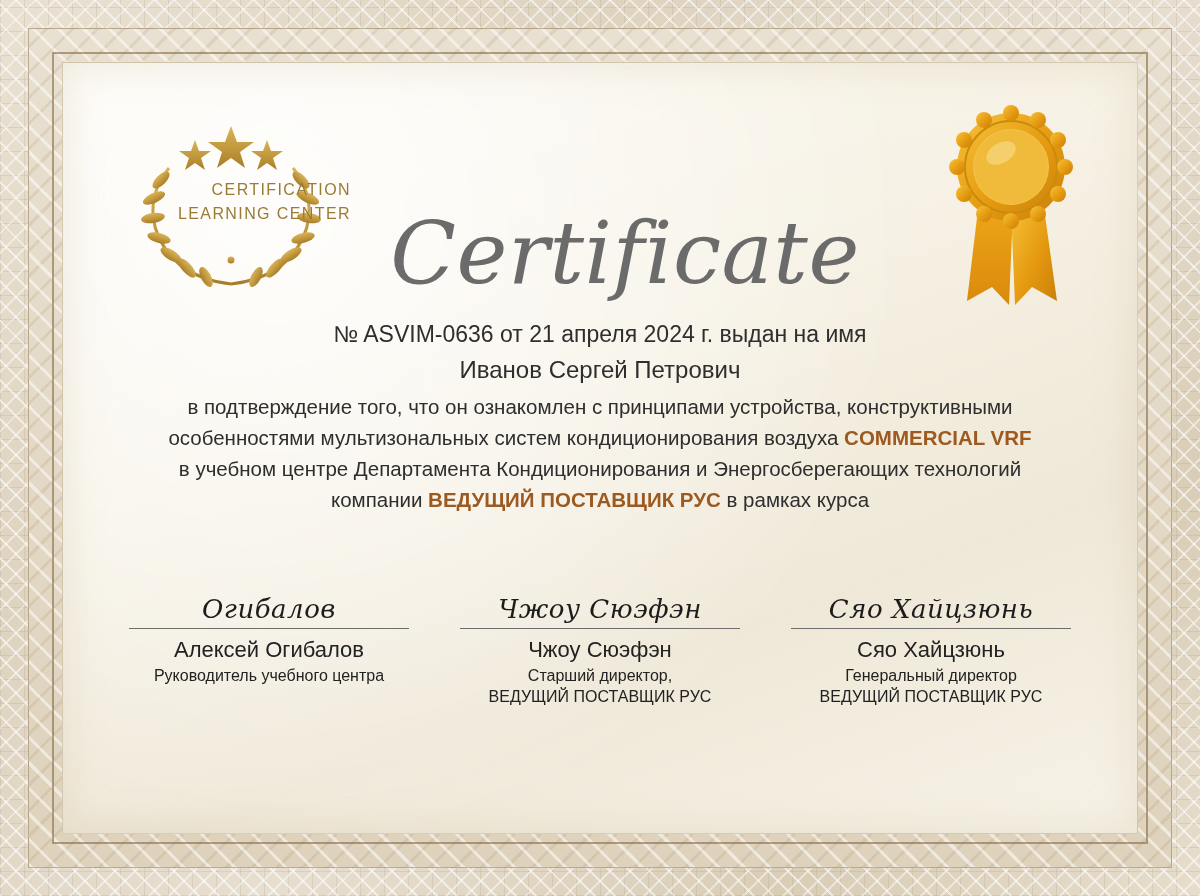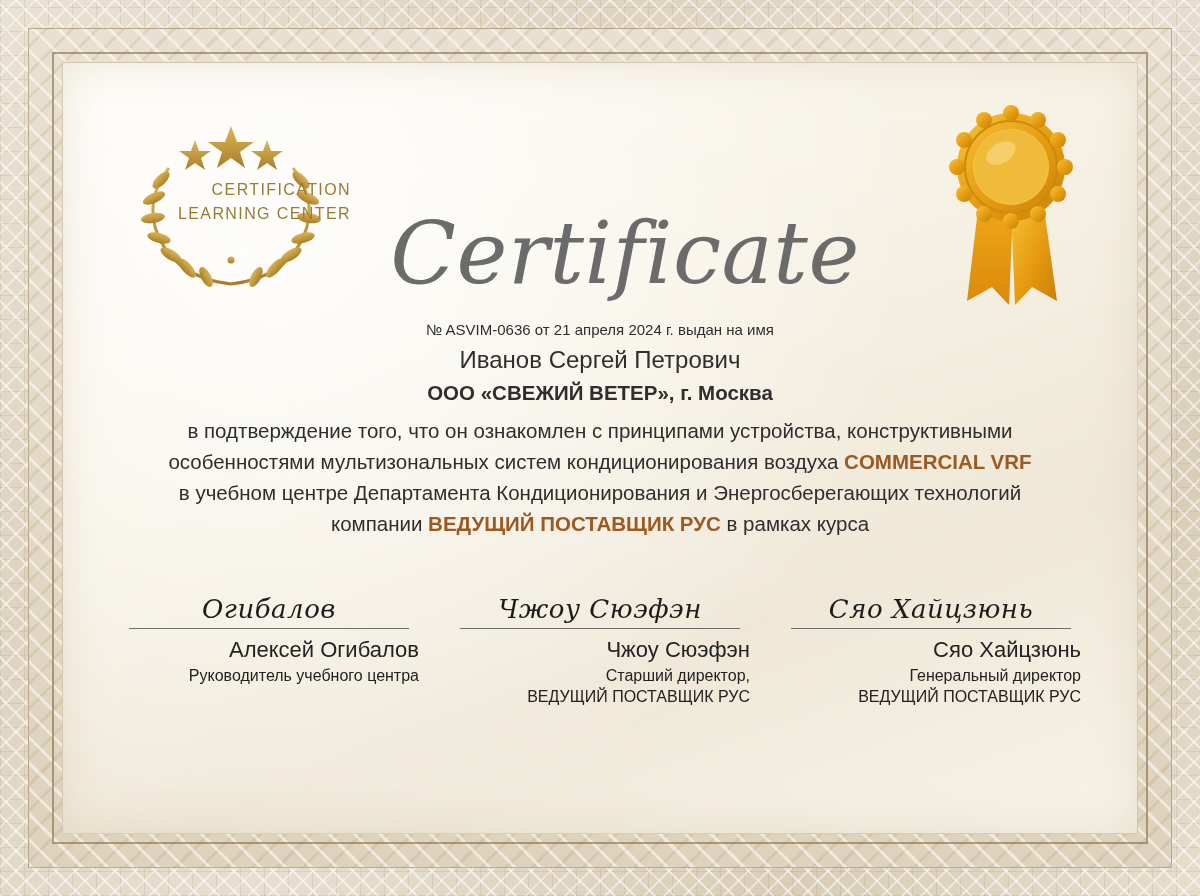--- a/index.html
+++ b/index.html
@@ -99,21 +99,21 @@
   }
   .body {
     position: absolute;
     top: 258px;
     left: 40px;
     right: 40px;
     text-align: center;
     color: #2e2e2e;
   }
   .line-num {
-    font-size: 15px;
+    font-size: 23px;
     margin-bottom: 8px;
   }
   .line-name {
     font-size: 24px;
     font-weight: normal;
     margin-bottom: 7px;
   }
   .line-org {
     font-size: 20.5px;
     font-weight: bold;
@@ -129,21 +129,21 @@
   .signatures {
     position: absolute;
     bottom: 126px;
     left: 56px;
     right: 56px;
     display: flex;
     justify-content: space-between;
   }
   .sig {
     width: 300px;
-    text-align: right;
+    text-align: center;
     position: relative;
   }
   .sig-mark {
     height: 56px;
     font-family: "DejaVu Serif", serif;
     font-style: italic;
     font-size: 26px;
     color: #1c1c1c;
     display: flex;
     align-items: flex-end;
@@ -264,21 +264,20 @@
         <circle cx="64" cy="62" r="37" fill="#f0bb3b"></circle>
         <ellipse cx="54" cy="48" rx="16" ry="10" fill="#f8dc8c" opacity="0.6" transform="rotate(-30 54 48)"></ellipse>
       </svg>
     </div>
 
     <div class="title">Certificate</div>
 
     <div class="body">
       <div class="line-num">№ ASVIM-0636 от 21 апреля 2024 г. выдан на имя</div>
       <div class="line-name">Иванов Сергей Петрович</div>
-      <div class="line-org">ООО «СВЕЖИЙ ВЕТЕР», г. Москва</div>
 
       <div class="para">
         <div>
           <span>в подтверждение того, что он ознакомлен с принципами устройства, конструктивными</span>
         </div>
         <div>
           <span>особенностями мультизональных систем кондиционирования воздуха </span><span class="accent">COMMERCIAL VRF</span>
         </div>
         <div>
           <span>в учебном центре Департамента Кондиционирования и Энергосберегающих технологий</span>

